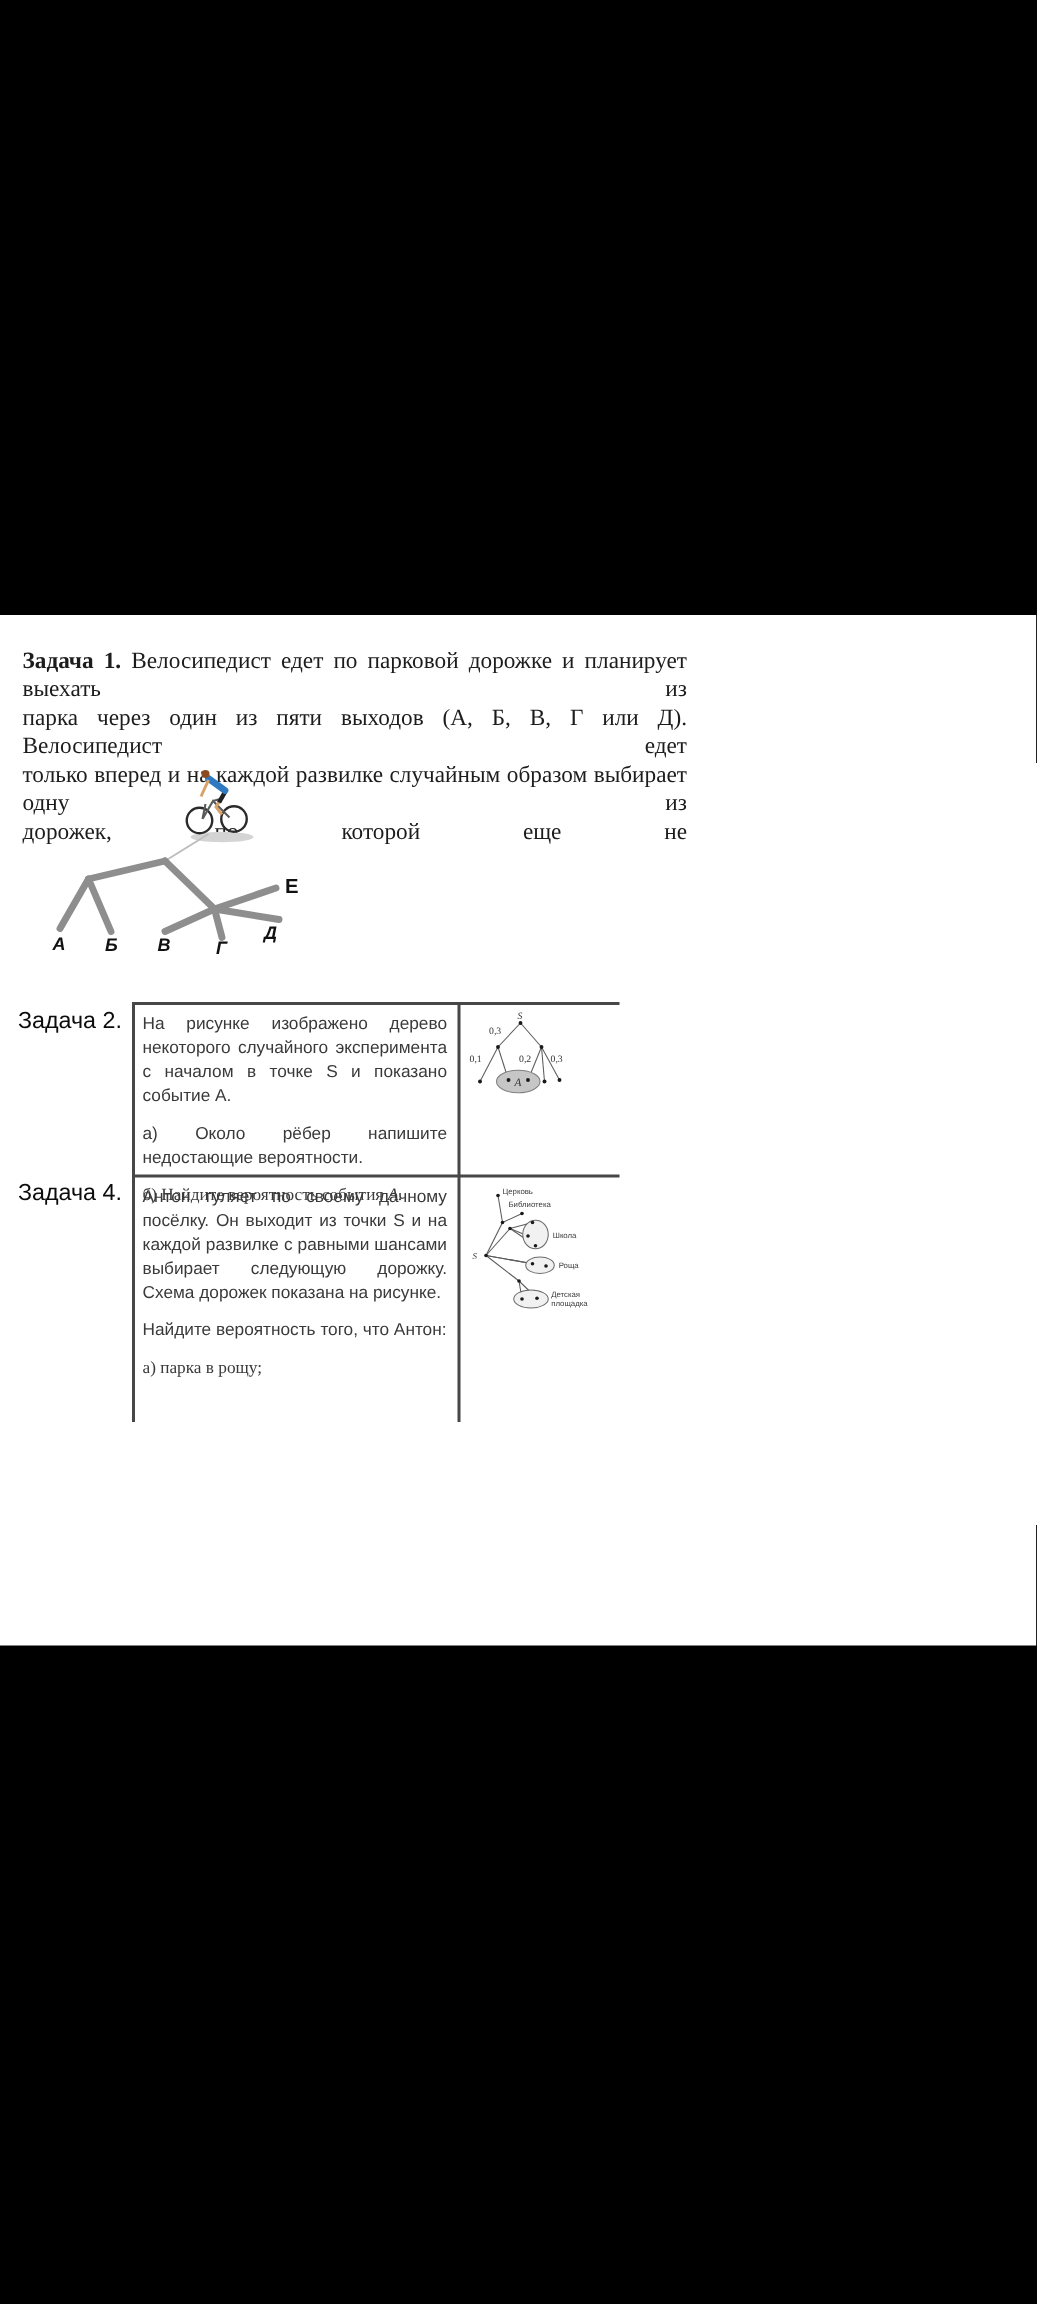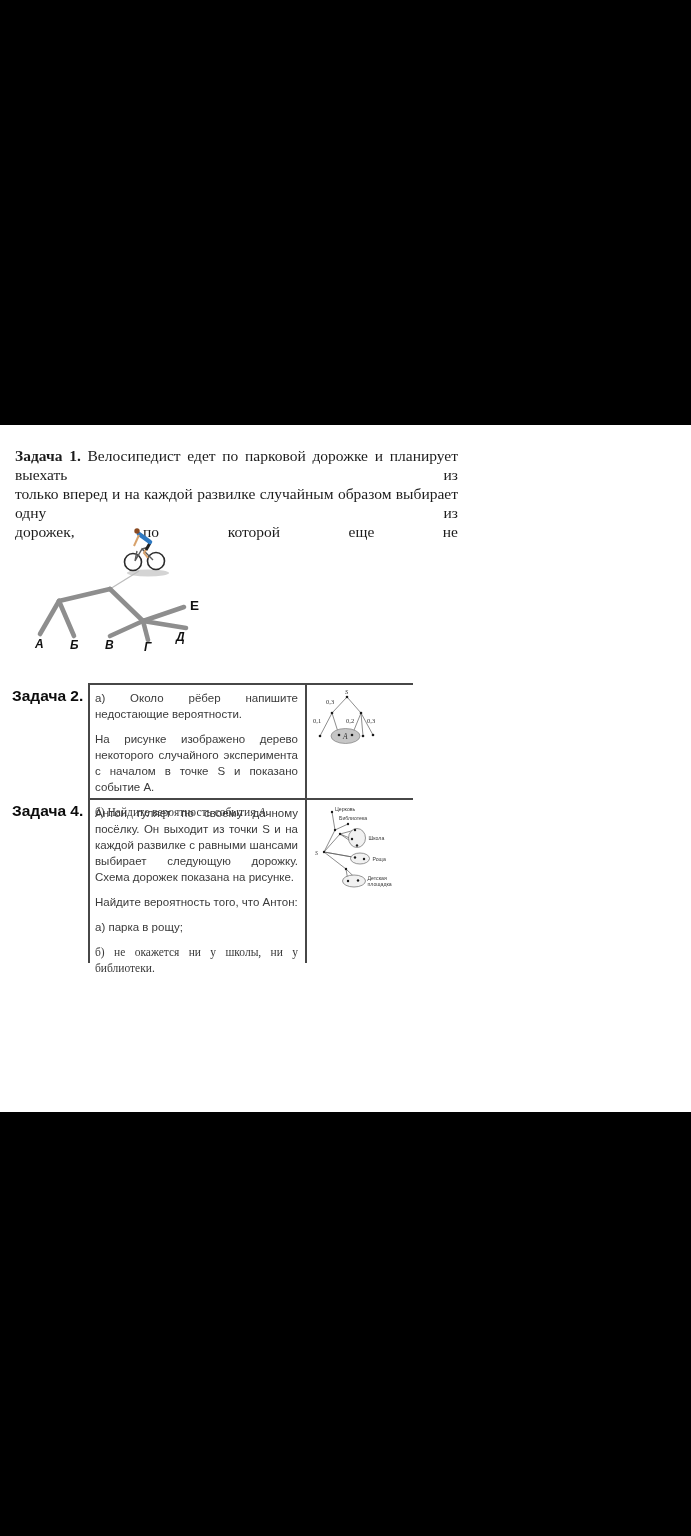--- a/index.html
+++ b/index.html
@@ -1,49 +1,50 @@
 <!DOCTYPE html>
 <html><head>
 <meta charset="utf-8">
 <style>
   html,body{margin:0;padding:0;background:#000;}
   .stage{position:relative;width:691px;height:1536px;background:#000;overflow:hidden;
          font-family:"Liberation Sans",sans-serif;}
-  .sheet{position:absolute;left:0;top:425px;width:691px;height:687px;background:#ffffff;}
+  .sheet{position:absolute;left:0;top:410px;width:691px;height:687px;background:#ffffff;}
 
   
   .p1-block{position:absolute;color:#1c1c1c;font-family:"Liberation Serif",serif;
             font-size:15.5px;line-height:19px;}
   .p1-top{left:15px;top:21px;width:443px;}
   .p1-right{left:255px;top:97px;width:203px;}
   .jline{text-align:justify;text-align-last:justify;}
   .lline{text-align:left;}
   .p1-top b{font-weight:bold;}
 
   
   .fig{position:absolute;}
 
   
-  .task-label{position:absolute;left:12px;color:#0c0c0c;font-weight:bold;
+  .task-label{position:absolute;left:12px;color:#0c0c0c;font-weight:normal;
               font-size:15.5px;font-family:"Liberation Sans",sans-serif;}
   .cell{position:absolute;left:95px;width:203px;color:#3a3a3a;font-size:11.5px;
         line-height:16px;text-align:justify;font-family:"Liberation Sans",sans-serif;}
   .cell p{margin:0 0 9px 0;}
   .cell p:last-child{margin-bottom:0;font-family:Liberation Serif, serif;}
   .bline{position:absolute;background:#474747;}
   .em-a{font-style:italic;}
 </style>
 </head>
 <body>
 
 <div class="stage">
   <div class="sheet">
 
     <div class="p1-block p1-top">
       <div class="jline"><b>Задача 1.</b><span> Велосипедист едет по парковой дорожке и планирует выехать из</span></div>
+      <div class="jline">парка через один из пяти выходов (А, Б, В, Г или Д). Велосипедист едет</div>
       <div class="jline">только вперед и на каждой развилке случайным образом выбирает одну из</div>
       <div class="jline">дорожек, по которой еще не</div>
     </div>
 
     <svg class="fig" style="left:15px;top:95px;" width="210" height="140" viewBox="15 520 210 140">
 
       <ellipse cx="148" cy="573" rx="21" ry="3.5" fill="#d4d4d4"></ellipse>
 
       <line x1="139" y1="571" x2="110" y2="589" stroke="#bdbdbd" stroke-width="1.3"></line>
 
@@ -79,22 +80,22 @@
       </g>
     </svg>
 
     <div class="bline" style="left:88px;top:258px;width:325px;height:2px;"></div>
     <div class="bline" style="left:88px;top:373px;width:325px;height:2px;"></div>
     <div class="bline" style="left:88px;top:258px;width:2px;height:280px;"></div>
     <div class="bline" style="left:305px;top:258px;width:2px;height:280px;"></div>
 
     <div class="task-label" style="top:262px;">Задача 2.</div>
     <div class="cell" style="top:265px;">
+      <p>На рисунке изображено дерево некоторого случайного эксперимента с началом в точке S и показано событие А.</p>
       <p>а) Около рёбер напишите недостающие вероятности.</p>
-      <p>На рисунке изображено дерево некоторого случайного эксперимента с началом в точке S и показано событие А.</p>
       <p><span>б) Найдите вероятность события </span><span class="em-a">А.</span></p>
     </div>
 
     <svg class="fig" style="left:310px;top:262px;" width="110" height="68" viewBox="315 687 110 68">
       <g stroke="#5c5c5c" stroke-width="0.7">
         <line x1="352" y1="697" x2="337" y2="713"></line>
         <line x1="352" y1="697" x2="366" y2="713"></line>
         <line x1="337" y1="713" x2="325" y2="736"></line>
         <line x1="337" y1="713" x2="344" y2="735"></line>
         <line x1="366" y1="713" x2="357" y2="735"></line>
@@ -120,21 +121,20 @@
         <text x="372" y="723">0,3</text>
         <text x="348" y="739" font-style="italic" font-size="7.5">A</text>
       </g>
     </svg>
 
     <div class="task-label" style="top:377px;">Задача 4.</div>
     <div class="cell" style="top:380px;">
       <p>Антон гуляет по своему дачному посёлку. Он выходит из точки S и на каждой развилке с равными шансами выбирает следующую дорожку. Схема дорожек показана на рисунке.</p>
       <p>Найдите вероятность того, что Антон:</p>
       <p>а) парка в рощу;</p>
-      <p>б) не окажется ни у школы, ни у библиотеки.</p>
     </div>
 
     <svg class="fig" style="left:312px;top:377px;" width="126" height="96" viewBox="314 802 126 96">
       <g stroke="#5c5c5c" stroke-width="0.7">
         <line x1="326" y1="852" x2="337" y2="830"></line>
         <line x1="337" y1="830" x2="334" y2="812"></line>
         <line x1="337" y1="830" x2="350" y2="824"></line>
         <line x1="326" y1="852" x2="342" y2="834"></line>
         <line x1="342" y1="834" x2="357" y2="830"></line>
         <line x1="342" y1="834" x2="354" y2="839"></line>

